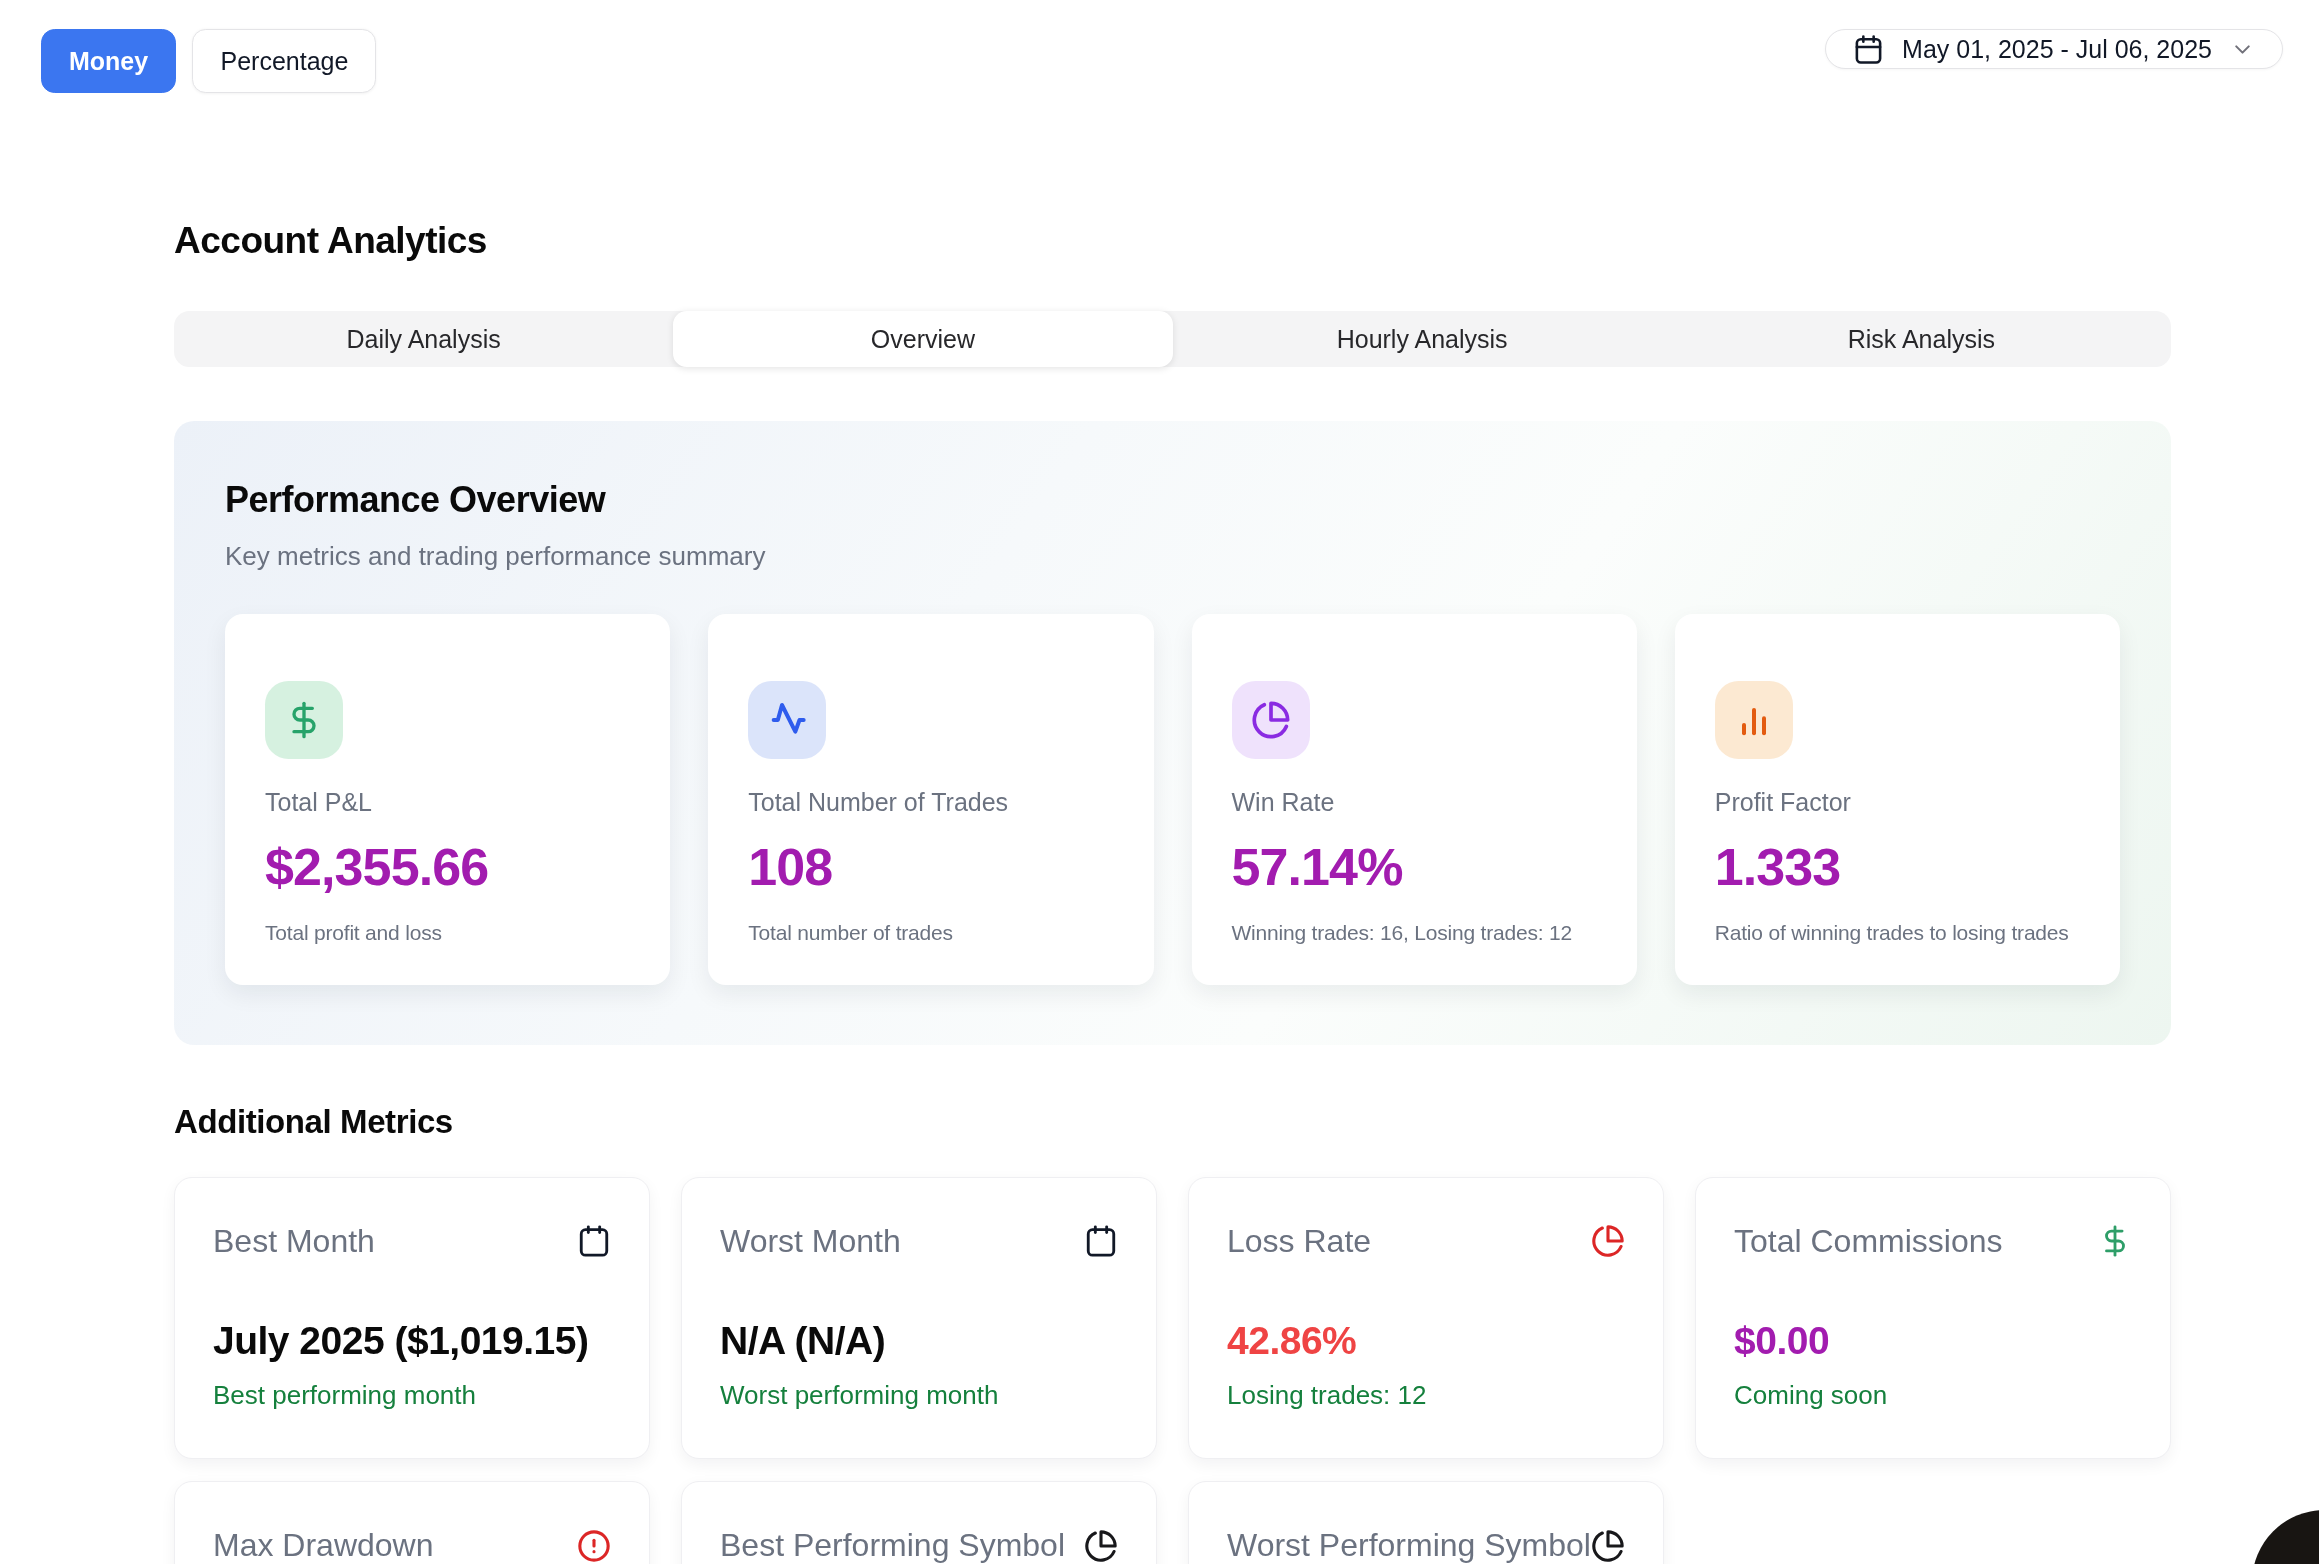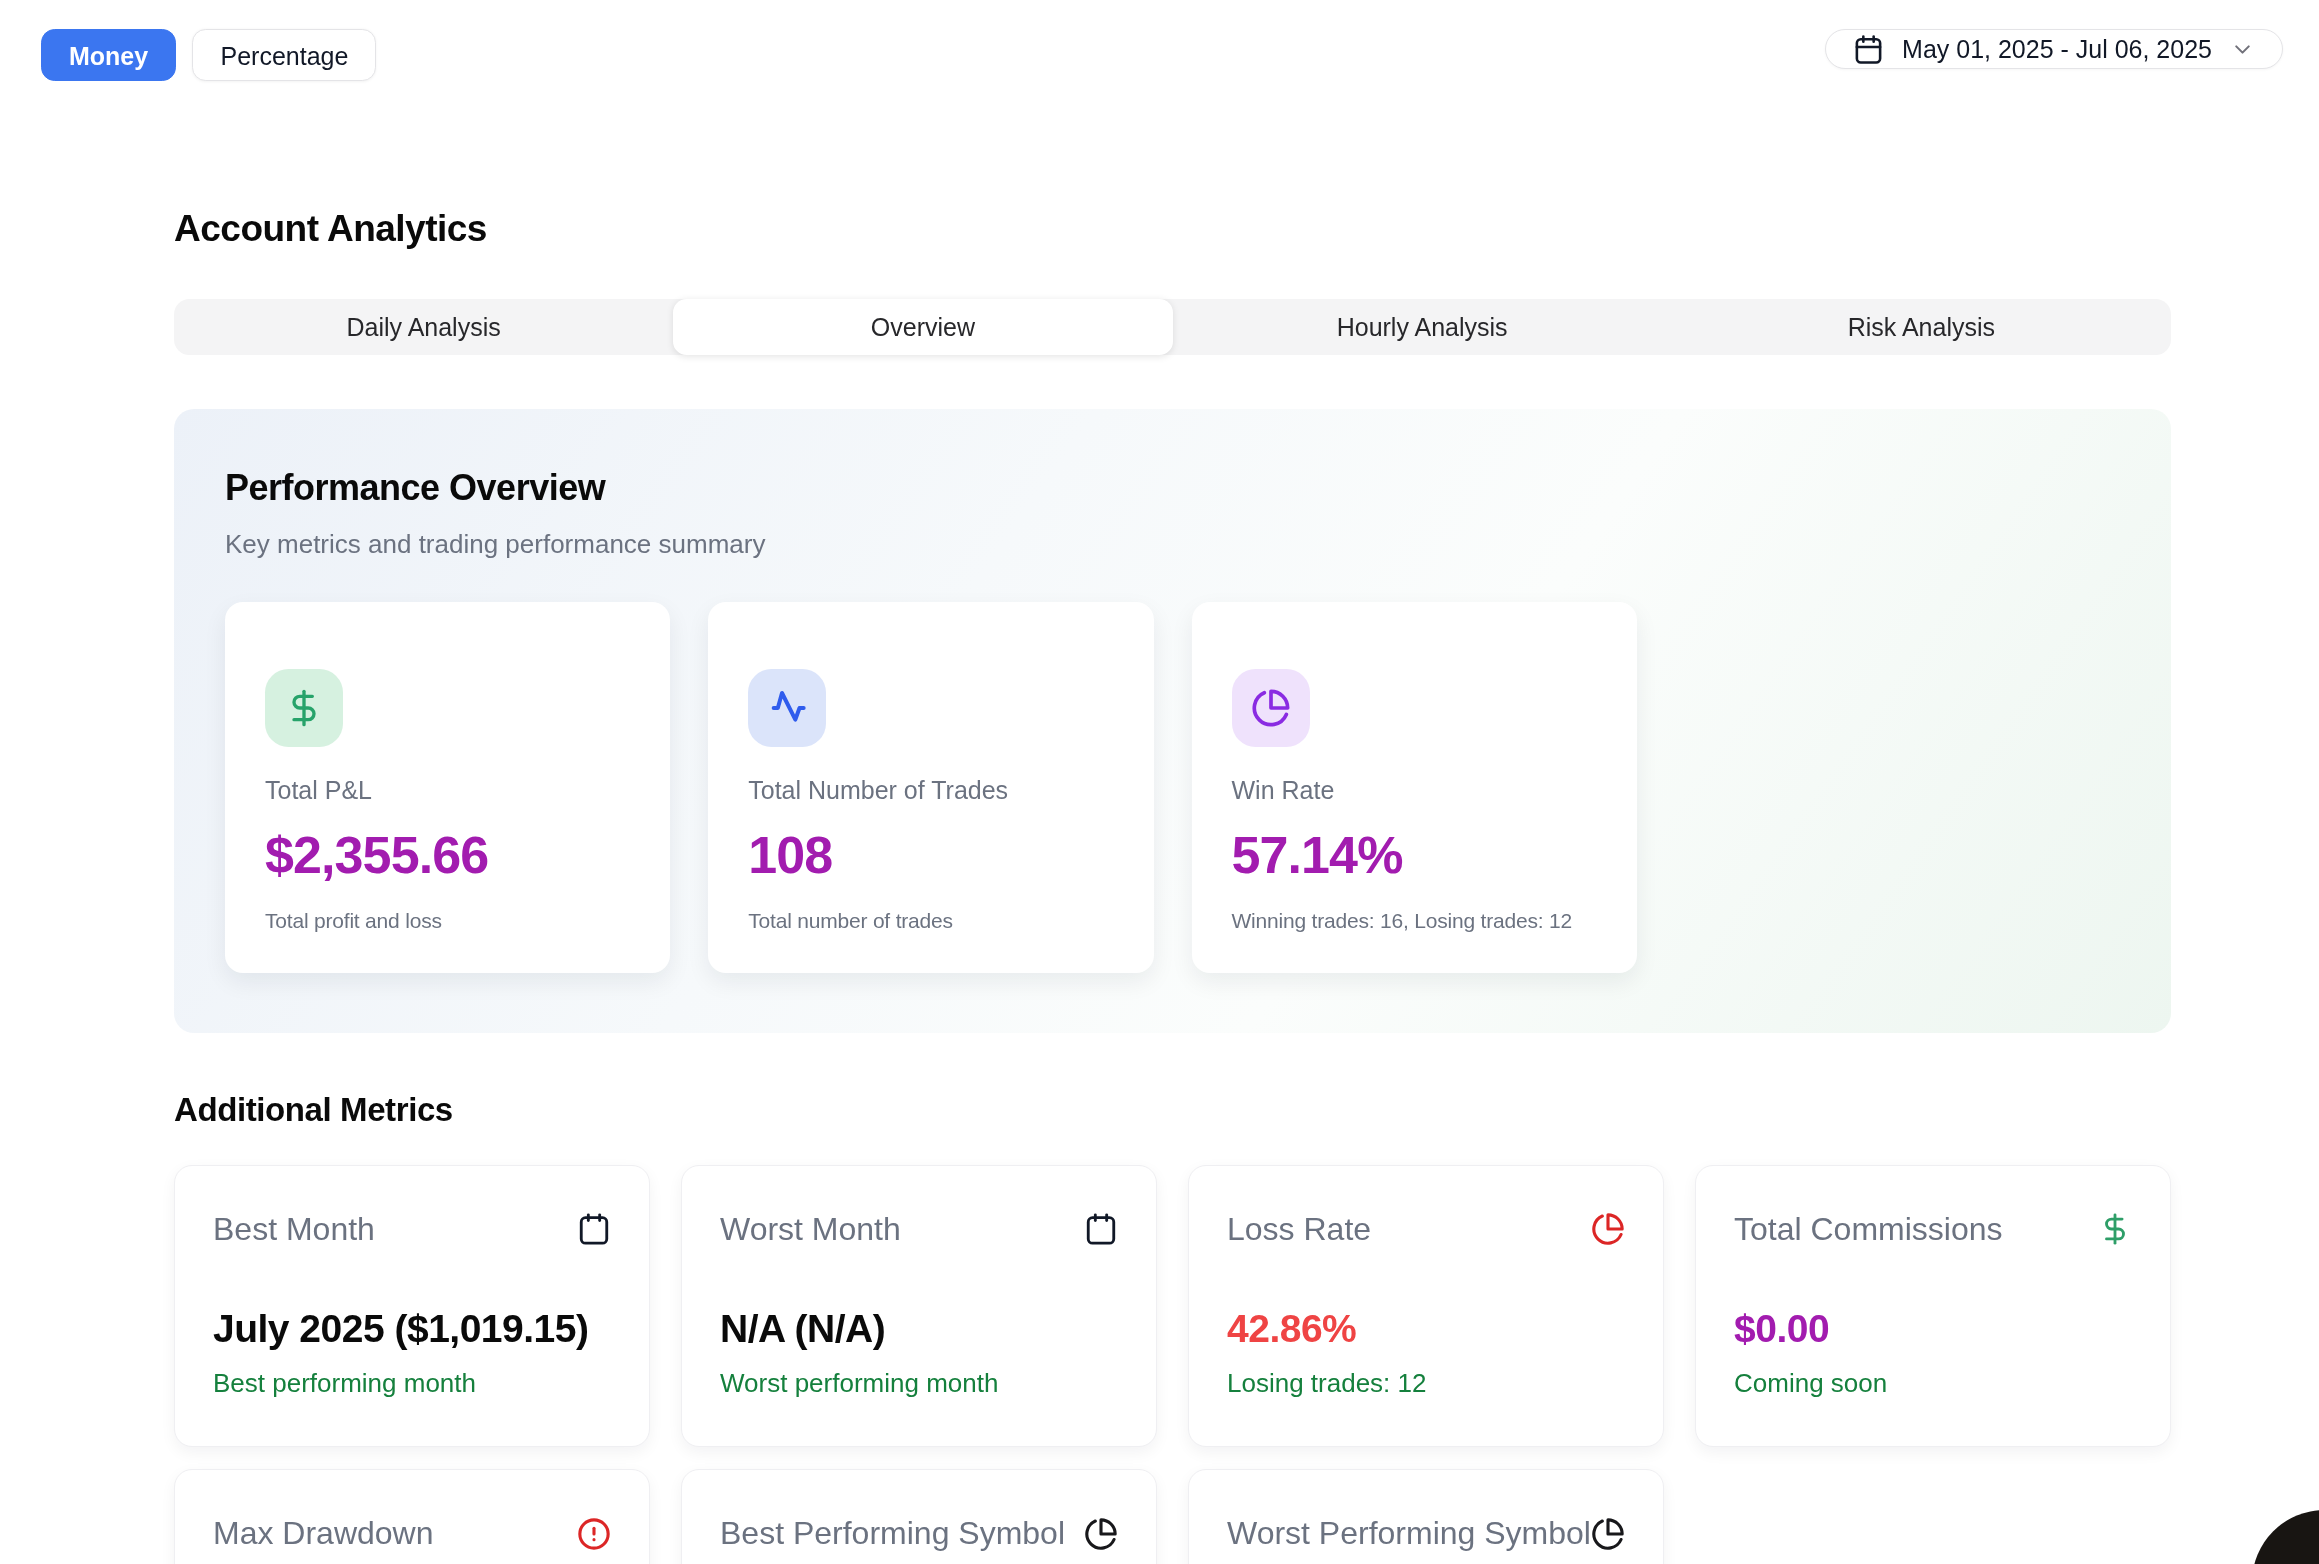--- a/index.html
+++ b/index.html
@@ -6,21 +6,21 @@
   html,body { background:#ffffff; }
   body {
     width:2319px; height:1565px; overflow:hidden; position:relative;
     font-family:"Liberation Sans", sans-serif; color:#111827;
   }
   
   .topbar { display:flex; justify-content:space-between; align-items:flex-start;
     padding:29px 36px 0 41px; }
   .toggle-group { display:flex; gap:16.3px; }
   .pill-btn {
-    height:52px; line-height:52px; padding:0 27px; font-size:25px; font-weight:600;
+    height:64px; line-height:52px; padding:0 27px; font-size:25px; font-weight:600;
     border-radius:13.6px; border:0.9px solid transparent; cursor:pointer; background:#fff;
     font-family:"Liberation Sans", sans-serif;
   }
   .pill-btn.active { background:#3b76f0; color:#ffffff; border-color:#3b76f0; }
   .pill-btn.inactive { background:#ffffff; color:#111827; border-color:#e4e4e7;
     box-shadow:0 0.9px 2.7px rgba(0,0,0,0.05); font-weight:500; }
   .date-picker {
     display:flex; align-items:center; gap:18px; height:40px; padding:0 27px;
     border:0.9px solid #e4e4e7; border-radius:28px; background:#fff; cursor:pointer;
     box-shadow:0 0.9px 2.7px rgba(0,0,0,0.04);
@@ -144,20 +144,32 @@
           <svg class="lucide" width="40" height="40" viewBox="0 0 24 24" fill="none" stroke="#8a2be2" stroke-width="2.2" stroke-linecap="round" stroke-linejoin="round">
             <path d="M21.21 15.89A10 10 0 1 1 8 2.83"></path>
             <path d="M22 12A10 10 0 0 0 12 2v10z"></path>
           </svg>
         </div>
         <div class="metric-label">Win Rate</div>
         <div class="metric-value val-green">57.14%</div>
         <div class="metric-desc">Winning trades: 16, Losing trades: 12</div>
       </div>
 
+      <div class="metric-card">
+        <div class="metric-icon-box bg-orange">
+          <svg class="lucide" width="40" height="40" viewBox="0 0 24 24" fill="none" stroke="#e35b10" stroke-width="2.4" stroke-linecap="round" stroke-linejoin="round">
+            <line x1="6" y1="20" x2="6" y2="15"></line>
+            <line x1="12" y1="20" x2="12" y2="6"></line>
+            <line x1="18" y1="20" x2="18" y2="11"></line>
+          </svg>
+        </div>
+        <div class="metric-label">Profit Factor</div>
+        <div class="metric-value val-green">1.333</div>
+        <div class="metric-desc">Ratio of winning trades to losing trades</div>
+      </div>
 
     </div>
   </section>
 
   <h3 class="additional-title">Additional Metrics</h3>
 
   <div class="add-grid">
 
     <div class="add-card">
       <div class="add-card-head">

